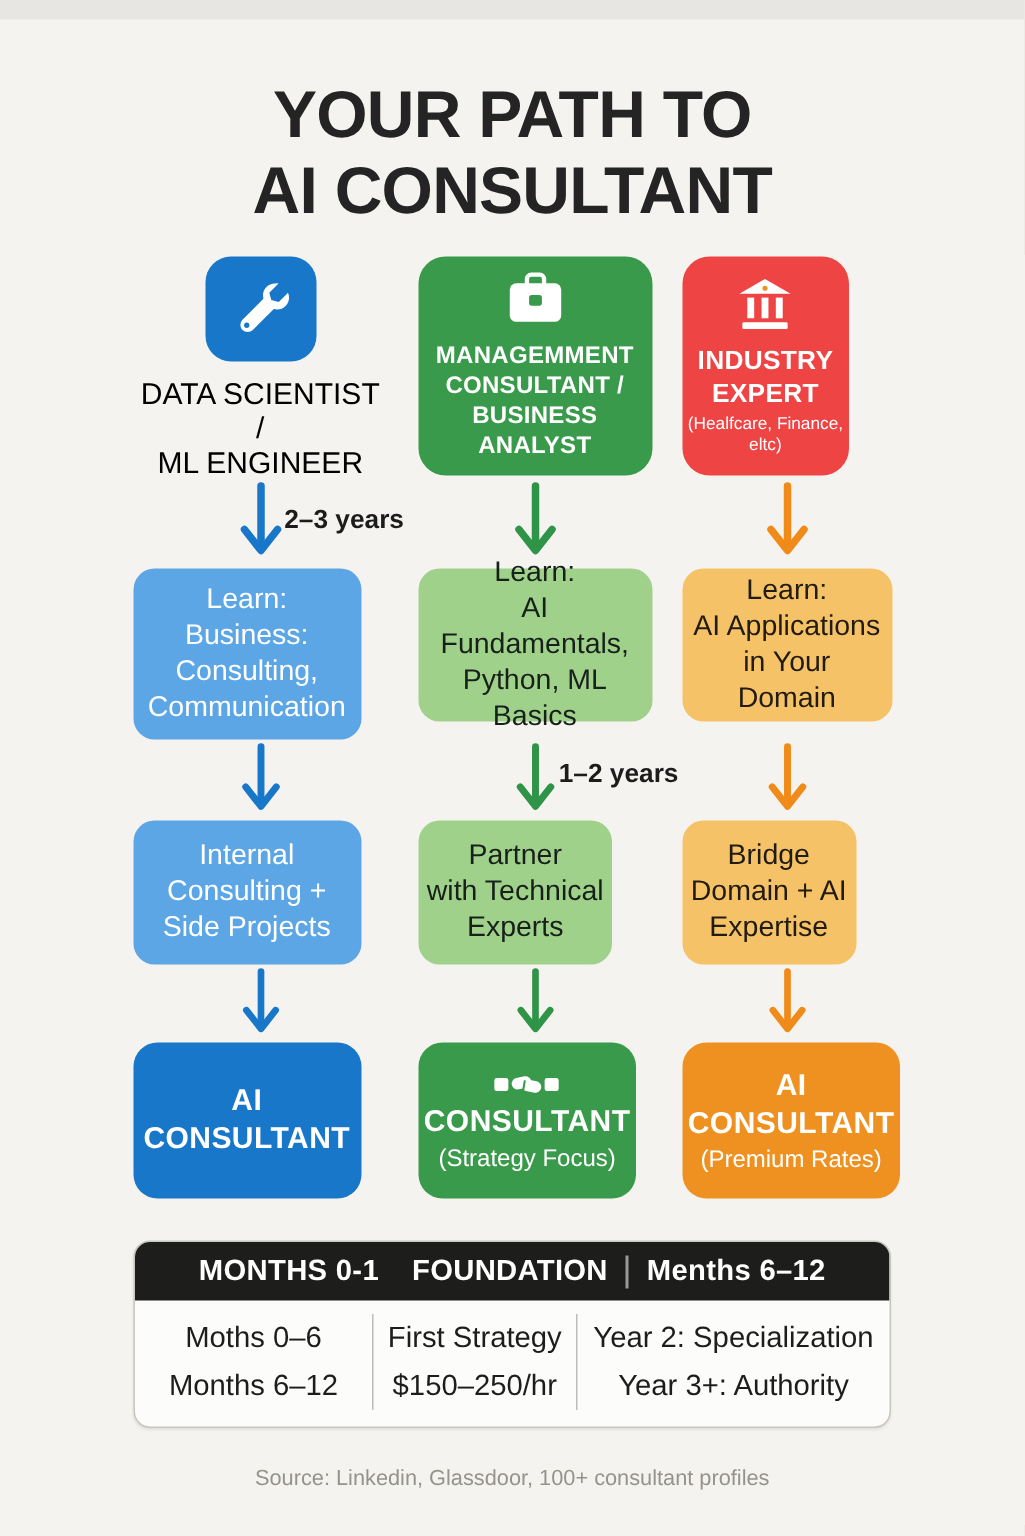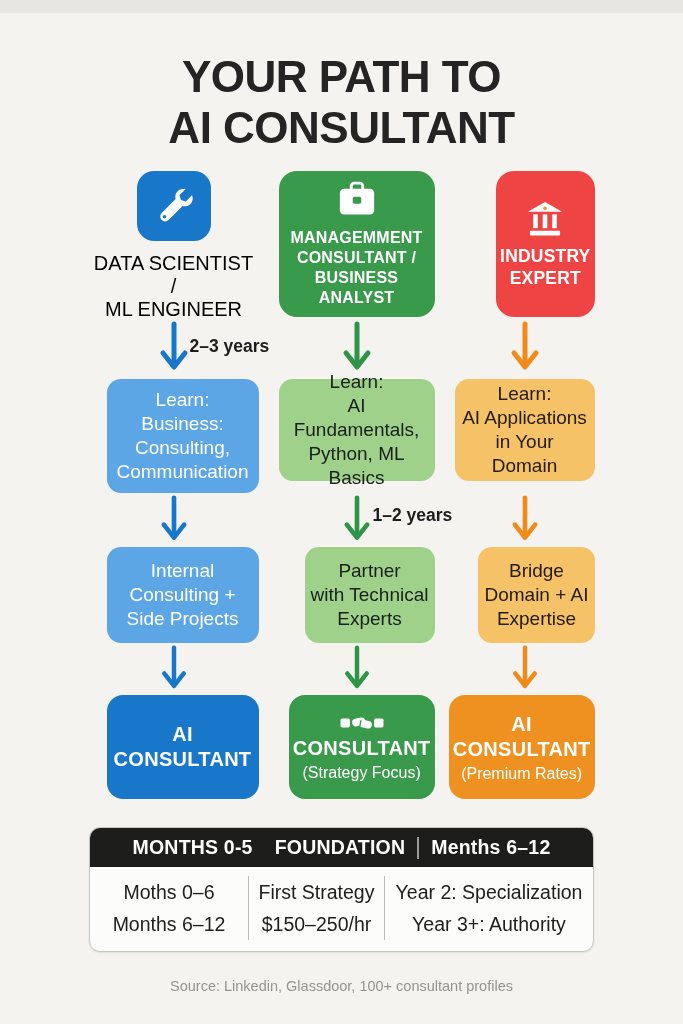--- a/index.html
+++ b/index.html
@@ -7,21 +7,21 @@
   .page {
     width:683px; height:1024px; margin:13px auto; position:relative;
     background:#F5F3EF; overflow:hidden;
     font-family:"Liberation Sans","DejaVu Sans",sans-serif; color:#212121;
   }
   
   .title { text-align:center; margin-top:38px; font-weight:700;
            font-size:44px; line-height:1.16; letter-spacing:-0.5px; color:#242424; }
   
   .flow { display:flex; justify-content:center; gap:20px; margin-top:18px; }
-  .col  { display:flex; flex-direction:column; align-items:flex-end; }
+  .col  { display:flex; flex-direction:column; align-items:flex-start; }
   .col-blue   { width:170px; }
   .col-green  { width:156px; }
   .col-orange { width:140px; }
   .slot { display:flex; flex-direction:column; align-items:center; justify-content:flex-start; }
   .slot-header { height:150px; }
   .slot-arrow1 { height:58px; }
   .slot-step1  { height:116px; }
   .slot-arrow2 { height:52px; }
   .slot-step2  { height:98px; }
   .slot-arrow3 { height:50px; }
@@ -213,20 +213,22 @@
           <svg class="icon" width="42" height="40" viewBox="0 0 64 60">
             <path d="M32 4 L58 19 H6 Z" fill="#ffffff"></path>
             <circle cx="32" cy="13.5" r="2.6" fill="#EF9120"></circle>
             <rect x="14" y="23" width="7" height="21" fill="#ffffff"></rect>
             <rect x="28.5" y="23" width="7" height="21" fill="#ffffff"></rect>
             <rect x="43" y="23" width="7" height="21" fill="#ffffff"></rect>
             <rect x="9" y="48" width="46" height="7" rx="1.5" fill="#ffffff"></rect>
           </svg>
           <div class="role-label" style="font-size:17.5px;">INDUSTRY
 EXPERT</div>
+          <div class="role-note">(Healfcare, Finance,
+eltc)</div>
         </div>
       </div>
 
       <div class="slot slot-arrow1 arrow-slot">
         <svg class="arrow-svg c-orange" width="30" height="54" viewBox="0 0 30 54">
           <line x1="15" y1="3" x2="15" y2="41" stroke="currentColor" stroke-width="5" stroke-linecap="round"></line>
           <path d="M4 32 L15 46 L26 32" fill="none" stroke="currentColor" stroke-width="5" stroke-linecap="round" stroke-linejoin="round"></path>
         </svg>
       </div>
 
@@ -261,21 +263,21 @@
           <div class="final-title">AI
 CONSULTANT</div>
           <div class="final-sub">(Premium Rates)</div>
         </div>
       </div>
     </div>
   </div>
 
   <div class="timeline">
     <div class="tl-header">
-      <span>MONTHS 0-5</span>
+      <span>MONTHS 0-1</span>
       <span class="gap"></span>
       <span>FOUNDATION</span>
       <span class="sep"></span>
       <span>Menths 6–12</span>
     </div>
     <div class="tl-body">
       <div class="tl-row">
         <div class="tl-cell">Moths 0–6</div>
         <div class="tl-cell">First Strategy</div>
         <div class="tl-cell">Year 2: Specialization</div>

